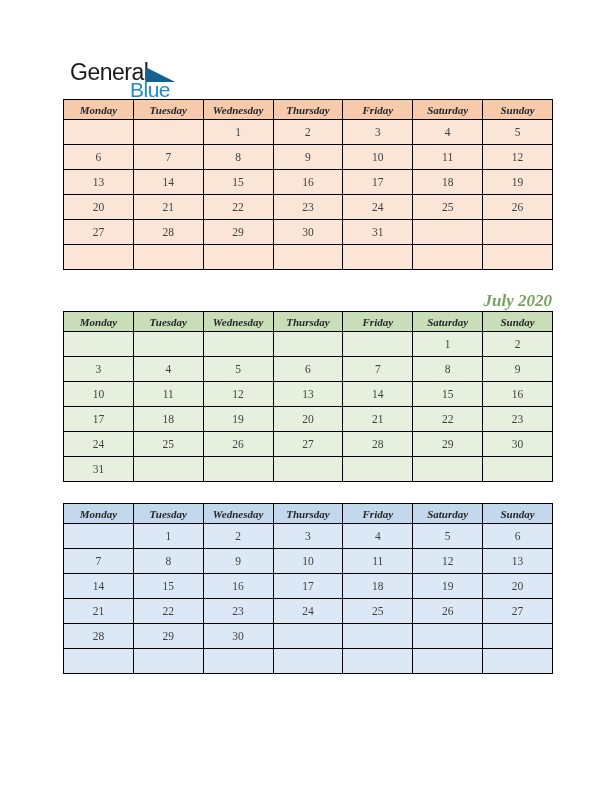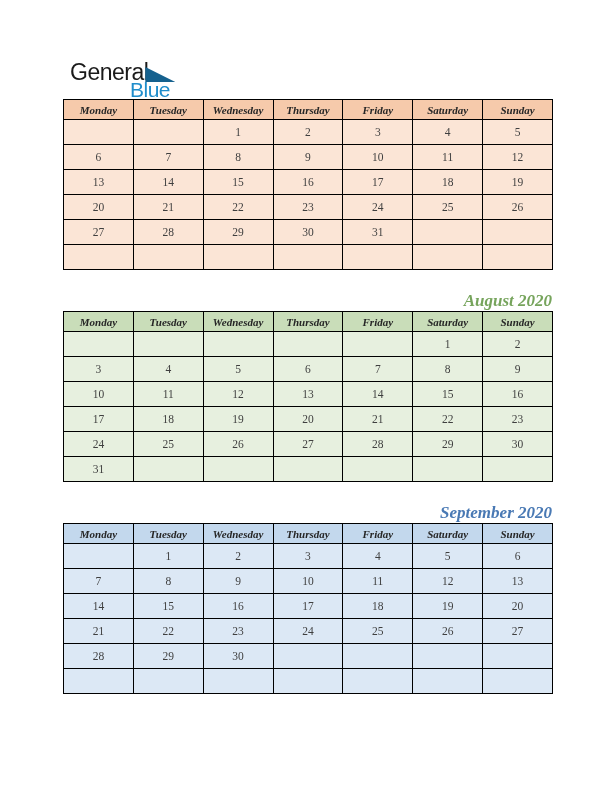--- a/index.html
+++ b/index.html
@@ -173,21 +173,21 @@
             <td style="background: rgb(251, 229, 214);"></td>
             <td style="background: rgb(251, 229, 214);"></td>
             <td style="background: rgb(251, 229, 214);"></td>
             <td style="background: rgb(251, 229, 214);"></td>
             <td style="background: rgb(251, 229, 214);"></td>
           </tr>
         </tbody>
       </table>
     </section>
     <section class="calendar">
-      <div class="cal-title" style="color: rgb(118, 164, 92);">August 2020</div>
+      <div class="cal-title" style="color: rgb(118, 164, 92);">July 2020</div>
       <table class="cal-table">
         <thead>
           <tr>
             <th style="background: rgb(201, 221, 185);">Monday</th>
             <th style="background: rgb(201, 221, 185);">Tuesday</th>
             <th style="background: rgb(201, 221, 185);">Wednesday</th>
             <th style="background: rgb(201, 221, 185);">Thursday</th>
             <th style="background: rgb(201, 221, 185);">Friday</th>
             <th style="background: rgb(201, 221, 185);">Saturday</th>
             <th style="background: rgb(201, 221, 185);">Sunday</th>
@@ -245,21 +245,20 @@
             <td style="background: rgb(231, 240, 223);"></td>
             <td style="background: rgb(231, 240, 223);"></td>
             <td style="background: rgb(231, 240, 223);"></td>
             <td style="background: rgb(231, 240, 223);"></td>
             <td style="background: rgb(231, 240, 223);"></td>
           </tr>
         </tbody>
       </table>
     </section>
     <section class="calendar">
-      <div class="cal-title" style="color: rgb(73, 121, 180);">September 2020</div>
       <table class="cal-table">
         <thead>
           <tr>
             <th style="background: rgb(195, 216, 237);">Monday</th>
             <th style="background: rgb(195, 216, 237);">Tuesday</th>
             <th style="background: rgb(195, 216, 237);">Wednesday</th>
             <th style="background: rgb(195, 216, 237);">Thursday</th>
             <th style="background: rgb(195, 216, 237);">Friday</th>
             <th style="background: rgb(195, 216, 237);">Saturday</th>
             <th style="background: rgb(195, 216, 237);">Sunday</th>

